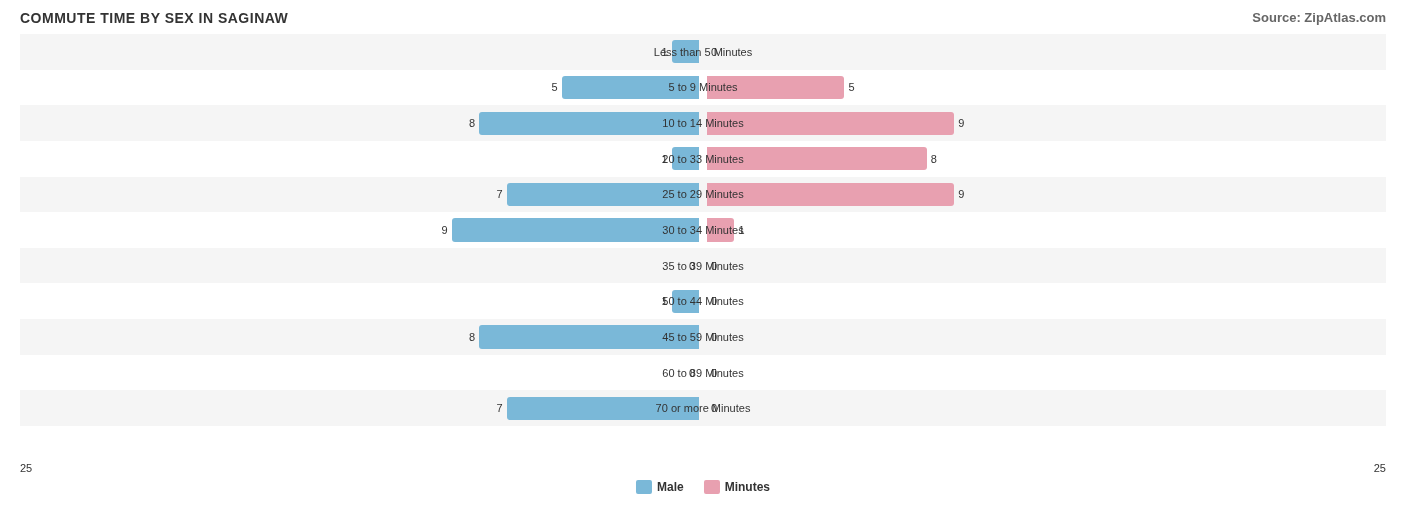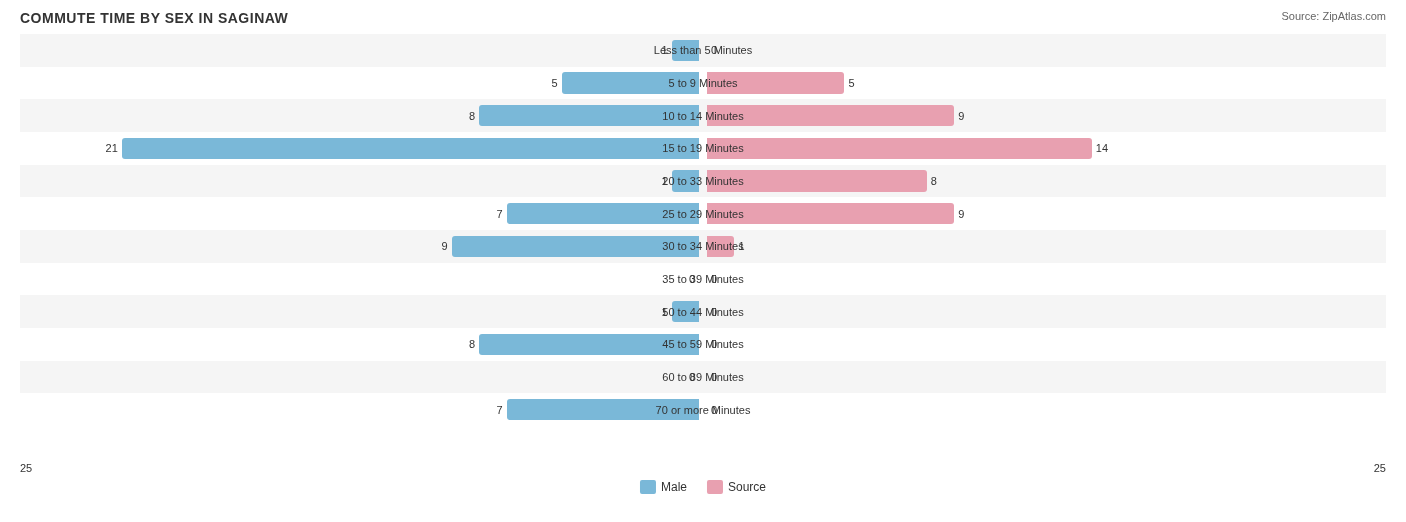--- a/index.html
+++ b/index.html
@@ -21,22 +21,23 @@
       font-weight: bold;
       text-transform: uppercase;
       color: #333;
       letter-spacing: 0.5px;
       margin-bottom: 8px;
     }
     .source-text {
       position: absolute;
       top: 10px;
       right: 20px;
-      font-size: 11px;
+      font-size: 13px;
       color: #666;
+      font-weight: bold;
     }
     .bars-area {
       width: 100%;
       height: calc(100% - 60px);
       display: flex;
       flex-direction: column;
       gap: 0px;
     }
     .bar-row {
       display: flex;
@@ -112,20 +113,21 @@
     .legend-area {
       position: absolute;
       bottom: 8px;
       left: 50%;
       transform: translateX(-50%);
       display: flex;
       align-items: center;
       gap: 20px;
       font-size: 12px;
       color: #333;
+      font-weight: bold;
     }
     .legend-item {
       display: flex;
       align-items: center;
       gap: 5px;
     }
     .legend-swatch {
       width: 16px;
       height: 14px;
       border-radius: 2px;
@@ -184,31 +186,20 @@
         <div class="bar-blue" style="width:32.38095238095238%;"></div>
       </div>
       <span class="center-label">10 to 14 Minutes</span>
       <div class="right-section">
         <div class="bar-pink" style="width:36.42857142857142%;"></div>
         <span class="bar-value-right">9</span>
       </div>
     </div>
       <div class="bar-row">
       <div class="left-section">
-        <span class="bar-value-left">21</span>
-        <div class="bar-blue" style="width:85%;"></div>
-      </div>
-      <span class="center-label">15 to 19 Minutes</span>
-      <div class="right-section">
-        <div class="bar-pink" style="width:56.666666666666664%;"></div>
-        <span class="bar-value-right">14</span>
-      </div>
-    </div>
-      <div class="bar-row">
-      <div class="left-section">
         <span class="bar-value-left">1</span>
         <div class="bar-blue" style="width:4.0476190476190474%;"></div>
       </div>
       <span class="center-label">20 to 33 Minutes</span>
       <div class="right-section">
         <div class="bar-pink" style="width:32.38095238095238%;"></div>
         <span class="bar-value-right">8</span>
       </div>
     </div>
       <div class="bar-row">
@@ -293,16 +284,16 @@
   <div class="axis-left">25</div>
   <div class="axis-right">25</div>
 
   <div class="legend-area">
     <div class="legend-item">
       <div class="legend-swatch" style="background:#7ab8d8;"></div>
       <span>Male</span>
     </div>
     <div class="legend-item">
       <div class="legend-swatch" style="background:#e8a0b0;"></div>
-      <span>Source</span>
+      <span>Minutes</span>
     </div>
   </div>
 </div>
 
 </body></html>

